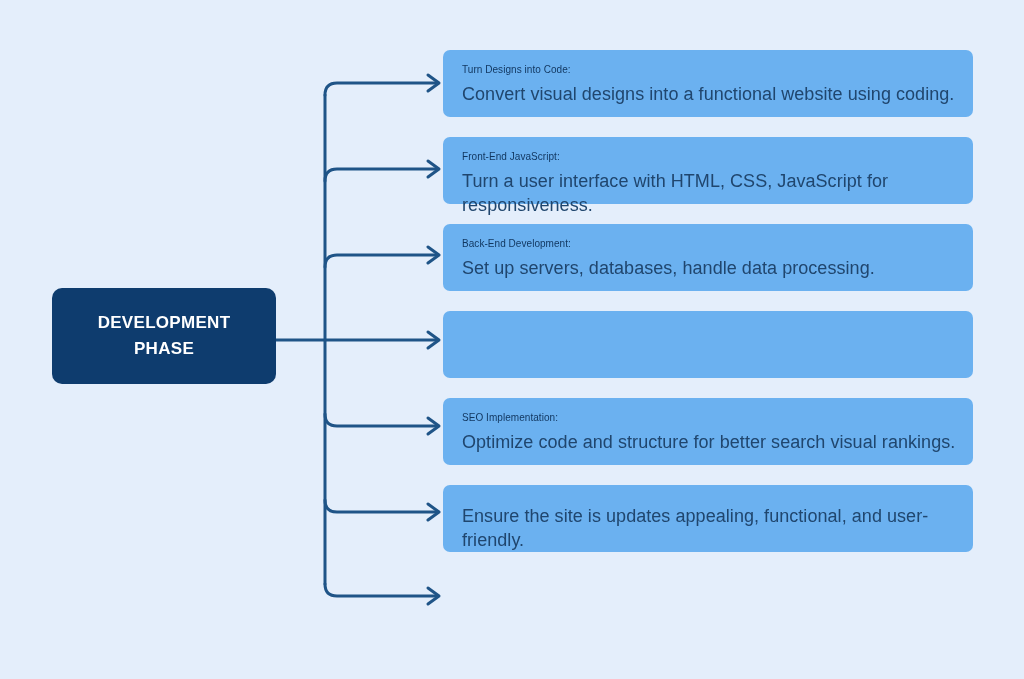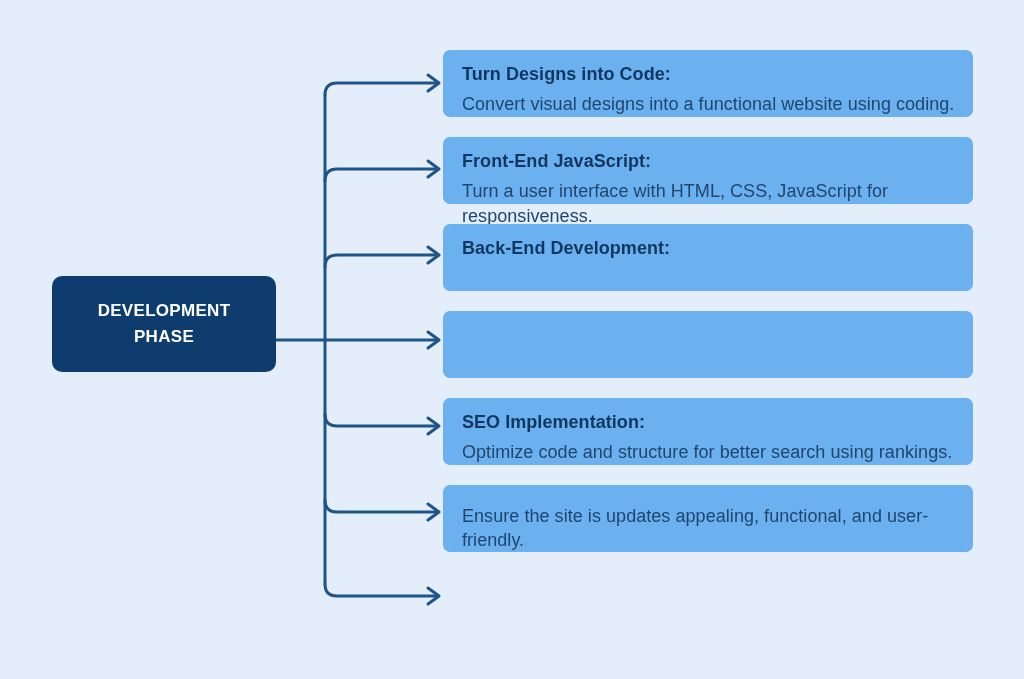--- a/index.html
+++ b/index.html
@@ -22,21 +22,21 @@
     position: absolute;
     left: 0;
     top: 0;
     width: 1024px;
     height: 679px;
     pointer-events: none;
   }
   #root-node {
     position: absolute;
     left: 52px;
-    top: 276px;
+    top: 288px;
     width: 224px;
     height: 96px;
     background: #0e3c6e;
     border-radius: 10px;
     display: flex;
     flex-direction: column;
     align-items: center;
     justify-content: center;
     color: #ffffff;
     font-weight: bold;
@@ -55,22 +55,22 @@
     position: relative;
     width: 530px;
     height: 67px;
     background: #6bb1f0;
     border-radius: 7px;
     margin-bottom: 20px;
     box-sizing: border-box;
     padding: 13px 16px 0 19px;
   }
   .card-title {
-    font-size: 18px;
-    font-weight: bold;
+    font-size: 10px;
+    font-weight: normal;
     color: #11365f;
     line-height: 1.3;
     letter-spacing: 0.05px;
   }
   .card-desc {
     font-size: 18px;
     color: #20466e;
     line-height: 1.35;
     margin-top: 6px;
     letter-spacing: 0.05px;
@@ -118,28 +118,29 @@
       <div class="card-desc">Convert visual designs into a functional website using coding.</div>
     </div>
 
     <div class="card">
       <div class="card-title">Front-End JavaScript:</div>
       <div class="card-desc">Turn a user interface with HTML, CSS, JavaScript for responsiveness.</div>
     </div>
 
     <div class="card">
       <div class="card-title">Back-End Development:</div>
+      <div class="card-desc">Set up servers, databases, handle data processing.</div>
     </div>
 
     <div class="card">
     </div>
 
     <div class="card">
       <div class="card-title">SEO Implementation:</div>
-      <div class="card-desc">Optimize code and structure for better search using rankings.</div>
+      <div class="card-desc">Optimize code and structure for better search visual rankings.</div>
     </div>
 
 
     <div class="card">
       <div class="card-desc">Ensure the site is updates appealing, functional, and user-friendly.</div>
     </div>
 
   </div>
 
 </div>

